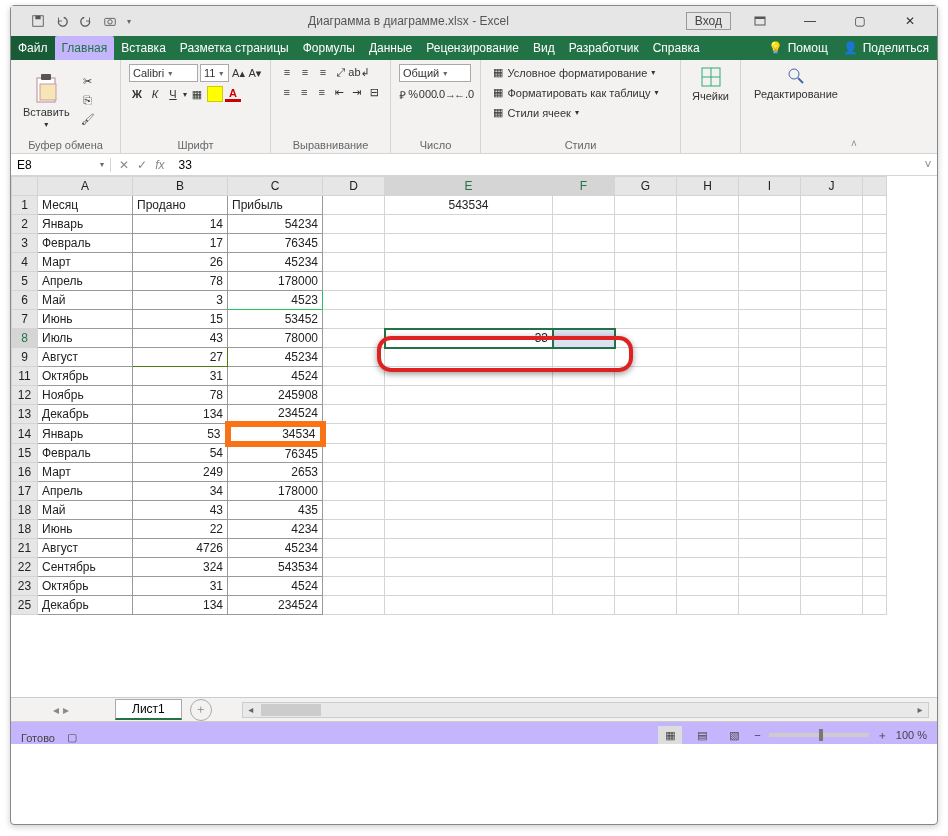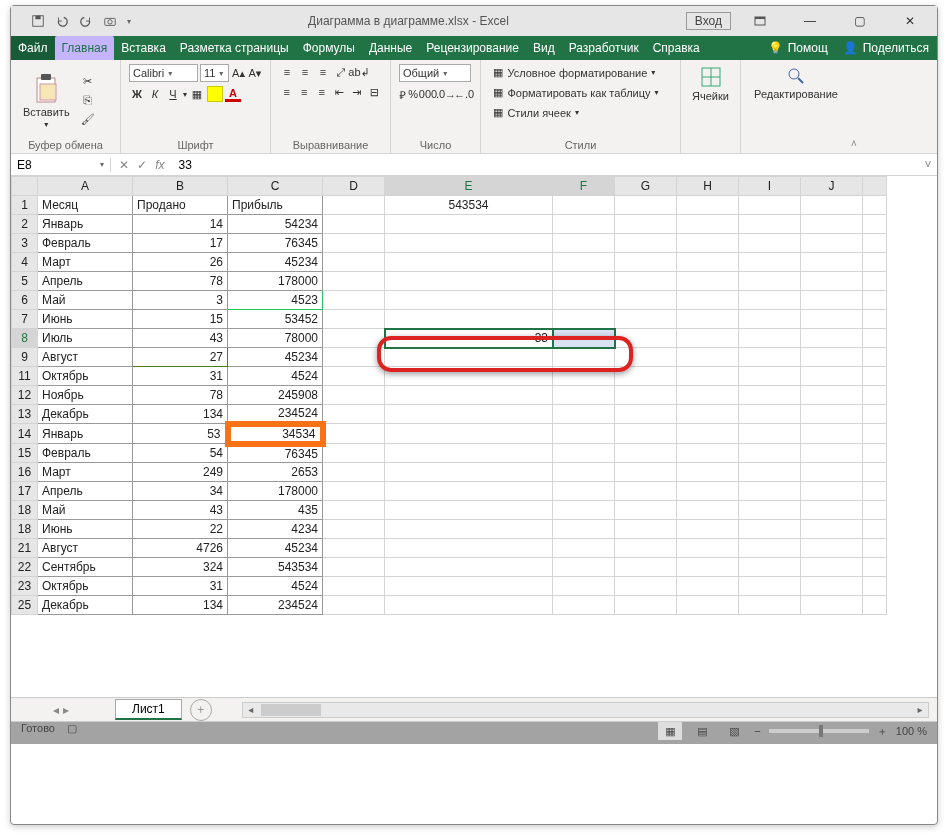--- a/index.html
+++ b/index.html
@@ -65,21 +65,21 @@
 
 .sheettabs { height: 24px; display: flex; align-items: center; border-bottom: 1px solid #ccc; font-size: 12px; background: #f3f2f1; }
 .sheettabs .navleft { width: 100px; display: flex; gap: 4px; justify-content: center; color: #888; }
 .sheettabs .stab { padding: 2px 16px; background: #fff; border: 1px solid #aaa; border-bottom: 2px solid #217346; margin-left: 4px; }
 .sheettabs .addtab { width: 22px; height: 22px; border: 1px solid #aaa; border-radius: 50%; margin-left: 8px; display: flex; align-items: center; justify-content: center; color: #888; }
 .hscroll { flex: 1; margin-left: 30px; margin-right: 8px; height: 16px; background: #e9e9e9; position: relative; border: 1px solid #ccc; display:flex; align-items:center; }
 .hscroll .tbtn { width: 16px; text-align:center; font-size:10px; color:#666; }
 .hscroll .thumb { width: 60px; height: 12px; background: #ccc; margin-left: 2px; }
 
 
-.status { height: 22px; background: #a3a3a3; display: flex; align-items: flex-start; font-size: 11px; color: #444; padding: 0 10px; }
+.status { height: 22px; background: #c4b5fd; display: flex; align-items: flex-end; font-size: 11px; color: #444; padding: 0 10px; }
 .status .right { margin-left: auto; display: flex; gap: 8px; align-items: center; }
 .view-btn { width: 24px; height: 18px; border: 1px solid transparent; display:flex; align-items:center; justify-content:center; }
 .view-btn.active { background:#ddd; }
 .zoomslider { width: 100px; height: 4px; background: #ccc; position: relative; }
 .zoomslider .knob { position: absolute; left: 50%; top: -4px; width: 4px; height: 12px; background: #777; }
 
 .sel-high { background: #d9e1f2 !important; }
 .sel-border { outline: 2px solid #217346; outline-offset: -1px; }
 
 .colh-hi { background: #d5d5d5 !important; color:#217346; }

